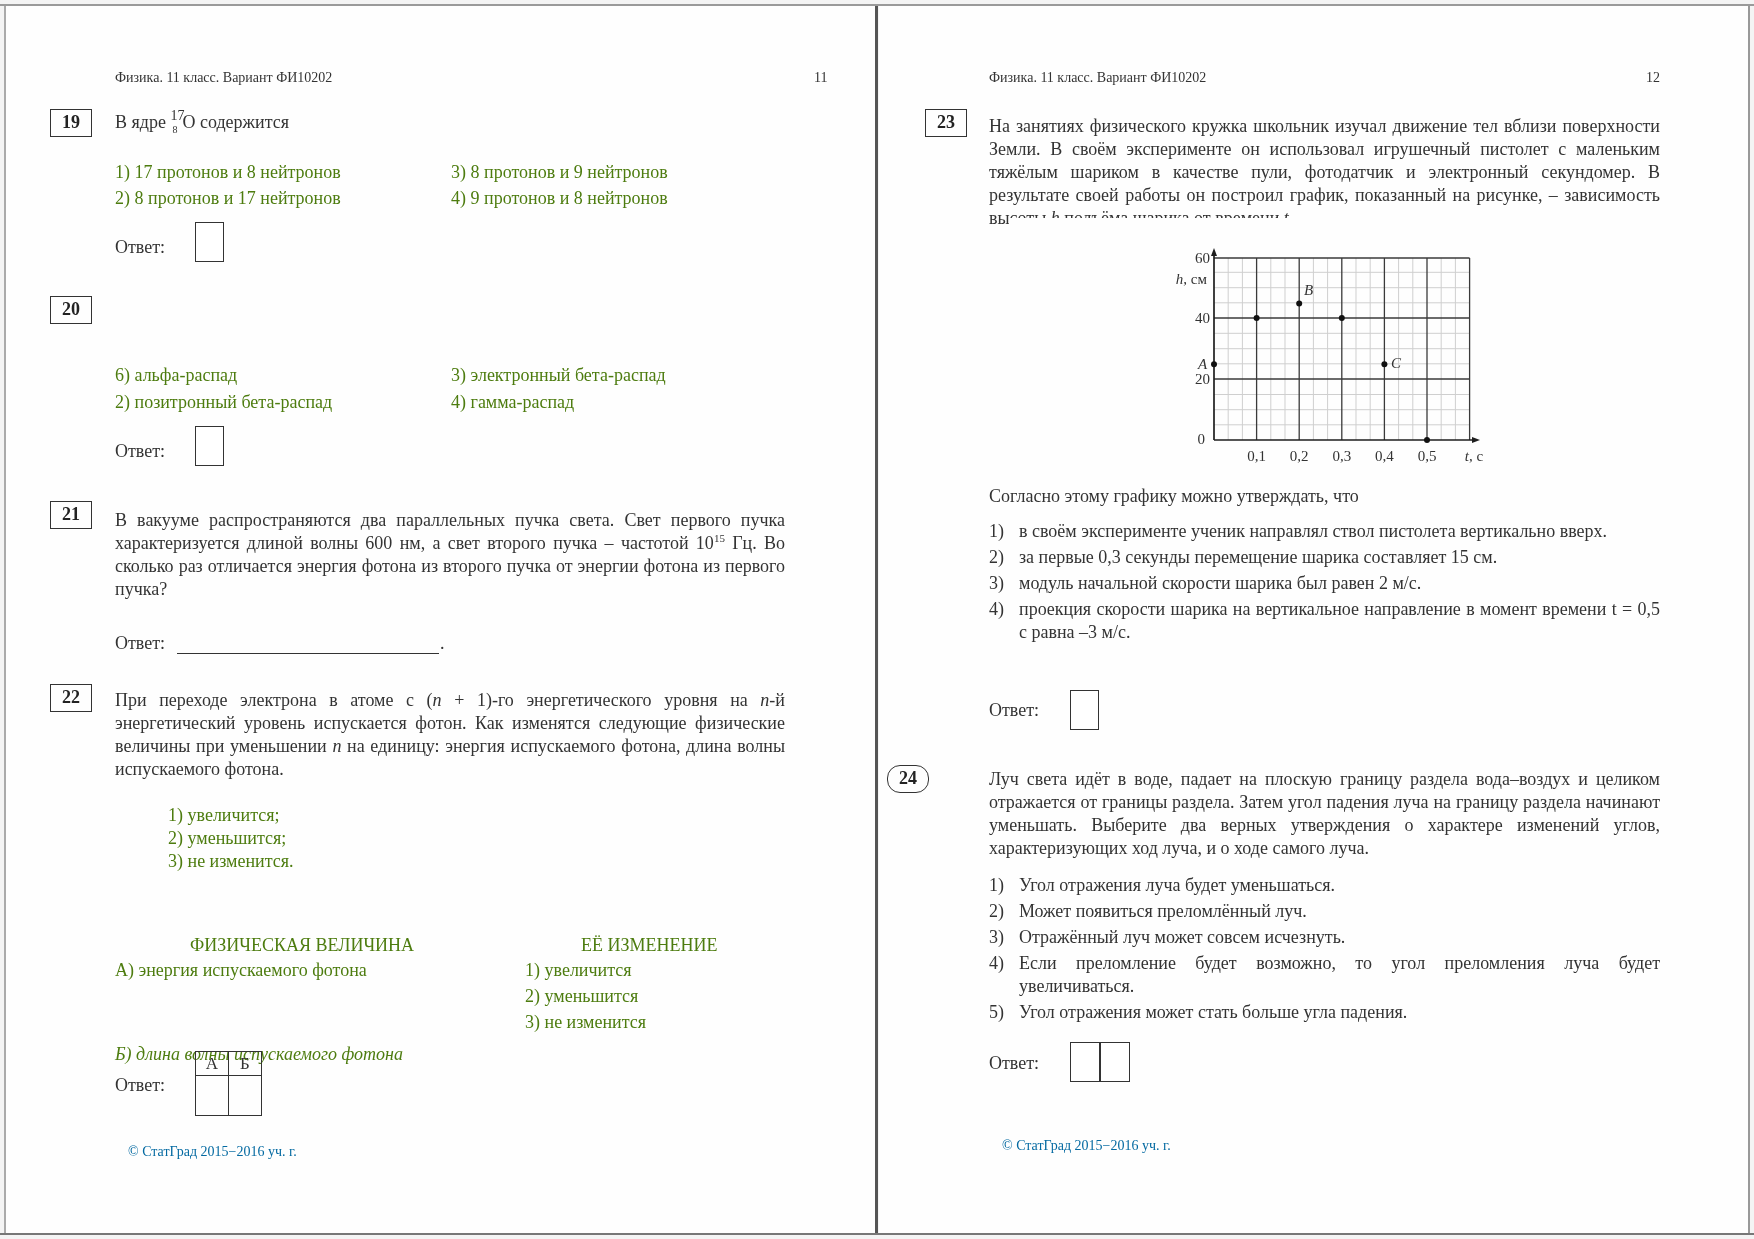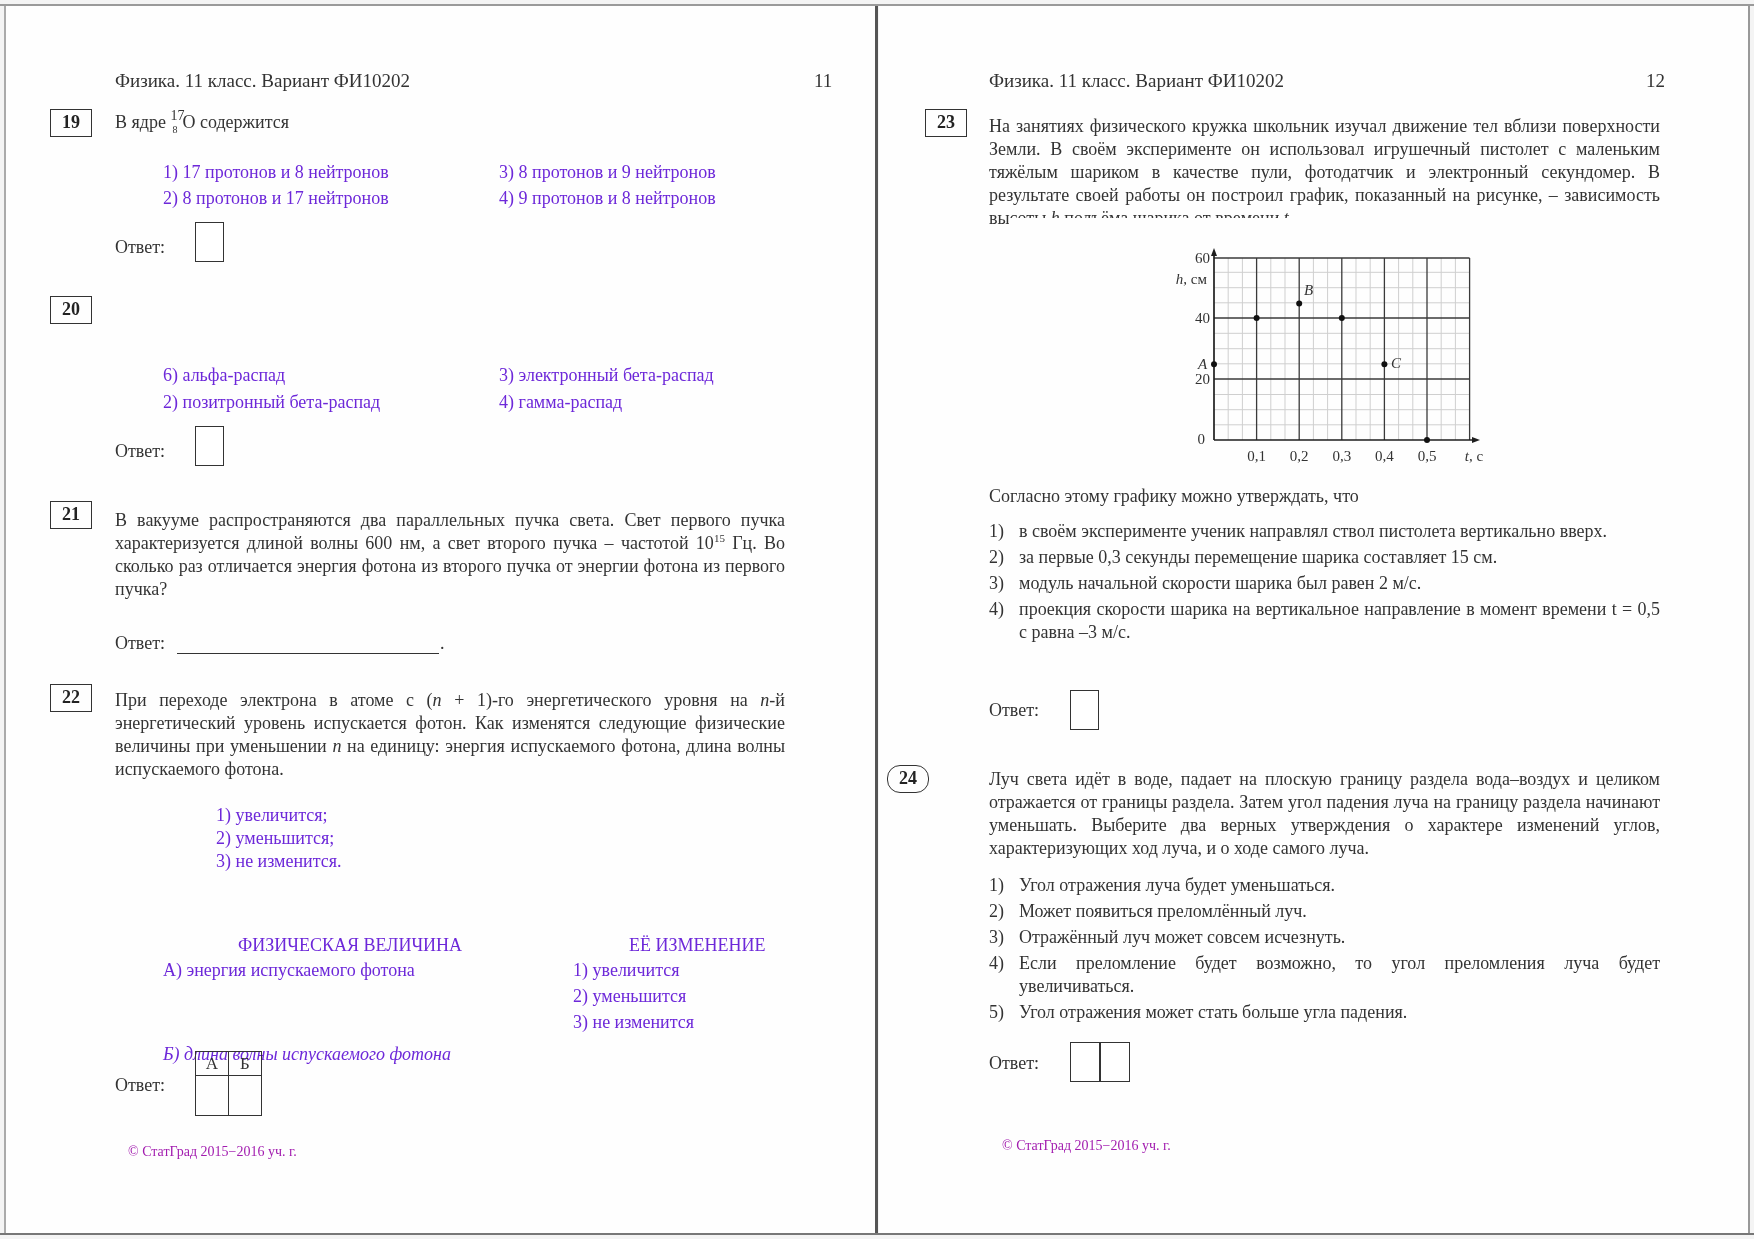--- a/index.html
+++ b/index.html
@@ -7,33 +7,33 @@
   body { font-family: "Liberation Serif", "DejaVu Serif", serif; color: #222; position: relative; }
   .spread { position: absolute; left: 0; top: 0; width: 1754px; height: 1239px; }
   .frame-top { position: absolute; left: 0; top: 4px; width: 1754px; height: 2px; background: #9a9a9a; }
   .frame-bottom { position: absolute; left: 0; top: 1233px; width: 1754px; height: 2px; background: #777; }
   .page { position: absolute; top: 6px; height: 1227px; background: #fefefe; }
   .page.left { left: 4px; width: 872px; border-left: 2px solid #aaa; }
   .page.right { left: 879px; width: 871px; border-right: 2px solid #999; }
   .divider { position: absolute; left: 875px; top: 6px; width: 3px; height: 1227px; background: #555; }
 
   .abs { position: absolute; }
-  .hdr { font-size: 19px; color: #333; }
+  .hdr { font-size: 14px; color: #333; }
   .qnum { position: absolute; width: 42px; height: 28px; border: 1.5px solid #333; font-weight: bold; font-size: 18px; text-align: center; line-height: 25px; color: #222; }
   .txt { font-size: 18px; line-height: 23px; color: #333; text-align: justify; }
-  .opt { font-size: 18px; line-height: 23px; color: #6d28d9; white-space: nowrap; margin-left: 48px; }
+  .opt { font-size: 18px; line-height: 23px; color: #4d7c0f; white-space: nowrap; }
   .ans-label { font-size: 18px; color: #333; }
   .ans-box { position: absolute; border: 1.5px solid #333; background: #fff; }
   .line-blank { position: absolute; border-bottom: 1px solid #333; }
   .sup { font-size: 11px; vertical-align: super; line-height: 0; }
   .nuclide { display: inline-block; position: relative; width: 12px; height: 20px; vertical-align: -2px; }
   .nuclide .a { position: absolute; top: -6px; left: 0; font-size: 14px; }
   .nuclide .z { position: absolute; top: 8px; left: 2px; font-size: 10px; }
   .ital { font-style: italic; }
-  .footer { font-size: 14px; color: #a21caf; }
+  .footer { font-size: 14px; color: #0369a1; }
   .hanging { display: flex; }
   .hanging .n { width: 30px; flex: none; }
   .hanging .b { flex: 1; text-align: justify; }
   table.ab { position: absolute; border-collapse: collapse; }
   table.ab td { border: 1.5px solid #333; width: 33px; text-align: center; font-size: 17px; color: #333; }
   svg text { font-family: "Liberation Serif", "DejaVu Serif", serif; fill: #333; }
 </style>
 </head>
 <body>
 

